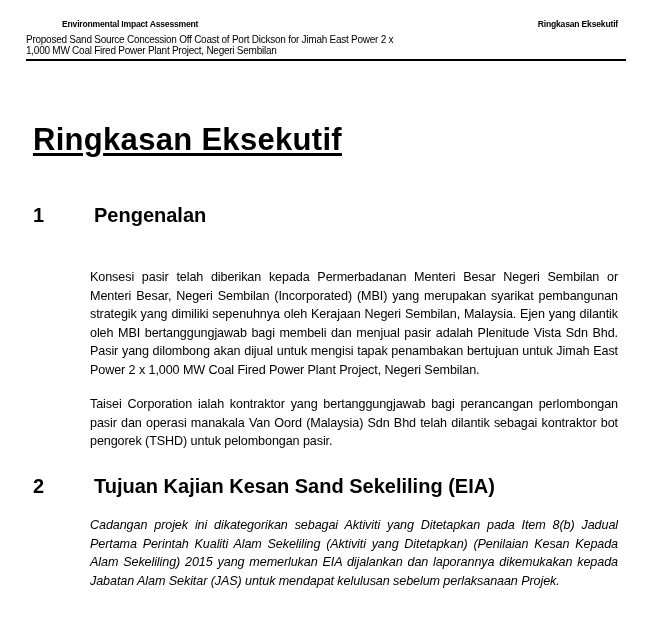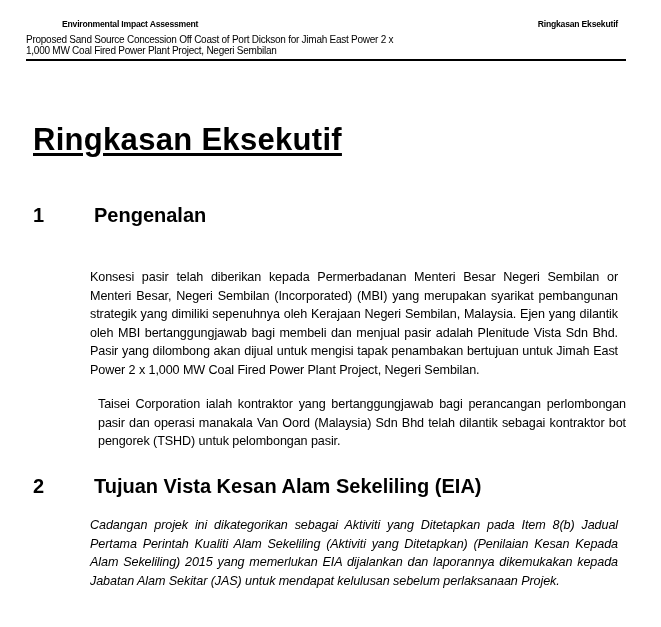--- a/index.html
+++ b/index.html
@@ -10,21 +10,21 @@
     .hdr-right { position: absolute; right: 8px; top: 0; font-size: 8.6px; font-weight: bold; letter-spacing: -0.2px; }
     .hdr-rule { position: absolute; left: 0; top: 40px; width: 600px; height: 2px; background: #000; }
     .main-title { position: absolute; left: 33px; top: 122px; font-size: 31px; font-weight: bold; text-decoration: underline; text-decoration-thickness: 3px; text-underline-offset: 3px; letter-spacing: 0.3px; }
     .sec { position: absolute; left: 33px; font-size: 20px; font-weight: bold; }
     .sec .num { position: absolute; left: 0; top: 0; }
     .sec .txt { position: absolute; left: 61px; top: 0; white-space: nowrap; }
     .sec1 { top: 204px; }
     .sec2 { top: 475px; }
     .para { position: absolute; left: 90px; width: 528px; font-size: 12.6px; line-height: 18.6px; text-align: justify; letter-spacing: -0.1px; }
     .p1 { top: 248px; margin-top: 20px; }
-    .p2 { top: 395px; margin-left: 8px; }
+    .p2 { top: 395px; }
     .p3 { top: 516px; font-style: italic; }
   </style>
 </head>
 <body>
 
 <div class="header">
   <div class="hdr-title">Environmental Impact Assessment</div>
   <div class="hdr-sub">Proposed Sand Source Concession Off Coast of Port Dickson for Jimah East Power 2 x 1,000 MW Coal Fired Power Plant Project, Negeri Sembilan</div>
   <div class="hdr-right">Ringkasan Eksekutif</div>
   <div class="hdr-rule"></div>
@@ -35,16 +35,16 @@
 <div class="sec sec1">
   <span class="num">1</span>
   <span class="txt">Pengenalan</span>
 </div>
 
 <div class="para p1">Konsesi pasir telah diberikan kepada Permerbadanan Menteri Besar Negeri Sembilan or Menteri Besar, Negeri Sembilan (Incorporated) (MBI) yang merupakan syarikat pembangunan strategik yang dimiliki sepenuhnya oleh Kerajaan Negeri Sembilan, Malaysia. Ejen yang dilantik oleh MBI bertanggungjawab bagi membeli dan menjual pasir adalah Plenitude Vista Sdn Bhd. Pasir yang dilombong akan dijual untuk mengisi tapak penambakan bertujuan untuk Jimah East Power 2 x 1,000 MW Coal Fired Power Plant Project, Negeri Sembilan.</div>
 <div class="para p2">Taisei Corporation ialah kontraktor yang bertanggungjawab bagi perancangan perlombongan pasir dan operasi manakala Van Oord (Malaysia) Sdn Bhd telah dilantik sebagai kontraktor bot pengorek (TSHD) untuk pelombongan pasir.</div>
 
 <div class="sec sec2">
   <span class="num">2</span>
-  <span class="txt">Tujuan Vista Kesan Alam Sekeliling (EIA)</span>
+  <span class="txt">Tujuan Kajian Kesan Sand Sekeliling (EIA)</span>
 </div>
 
 <div class="para p3">Cadangan projek ini dikategorikan sebagai Aktiviti yang Ditetapkan pada Item 8(b) Jadual Pertama Perintah Kualiti Alam Sekeliling (Aktiviti yang Ditetapkan) (Penilaian Kesan Kepada Alam Sekeliling) 2015 yang memerlukan EIA dijalankan dan laporannya dikemukakan kepada Jabatan Alam Sekitar (JAS) untuk mendapat kelulusan sebelum perlaksanaan Projek.</div>
 
 </body></html>

